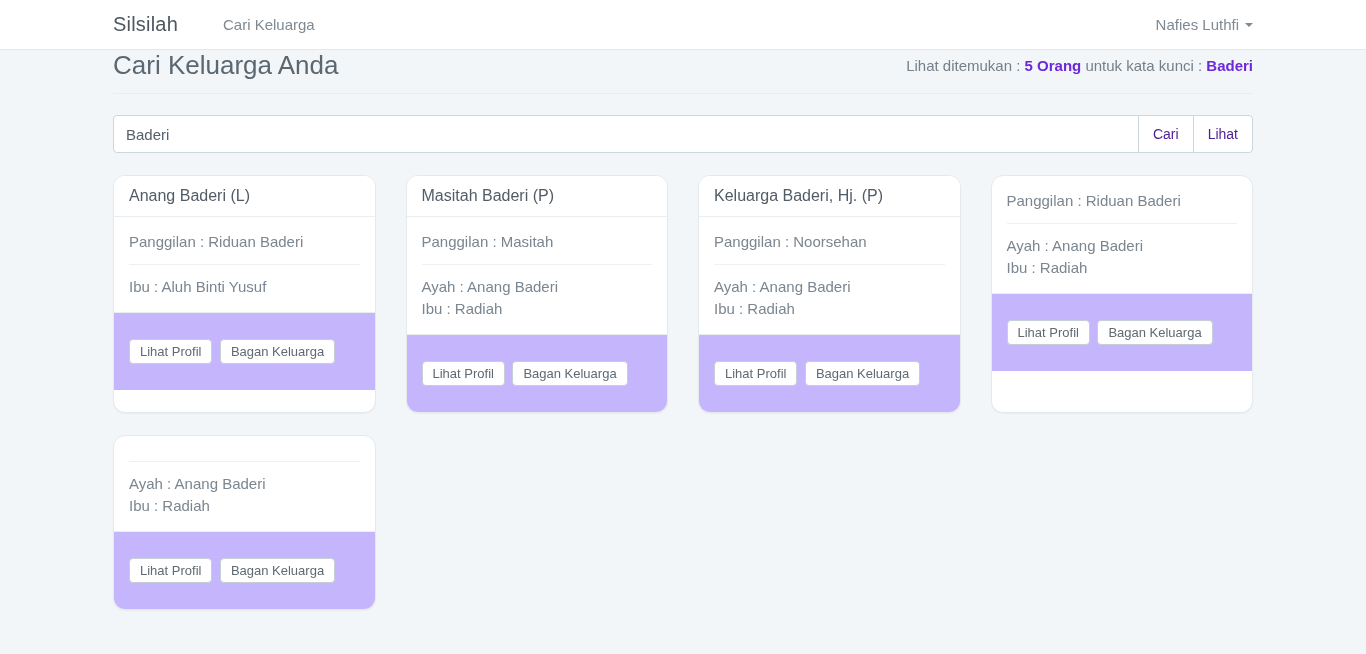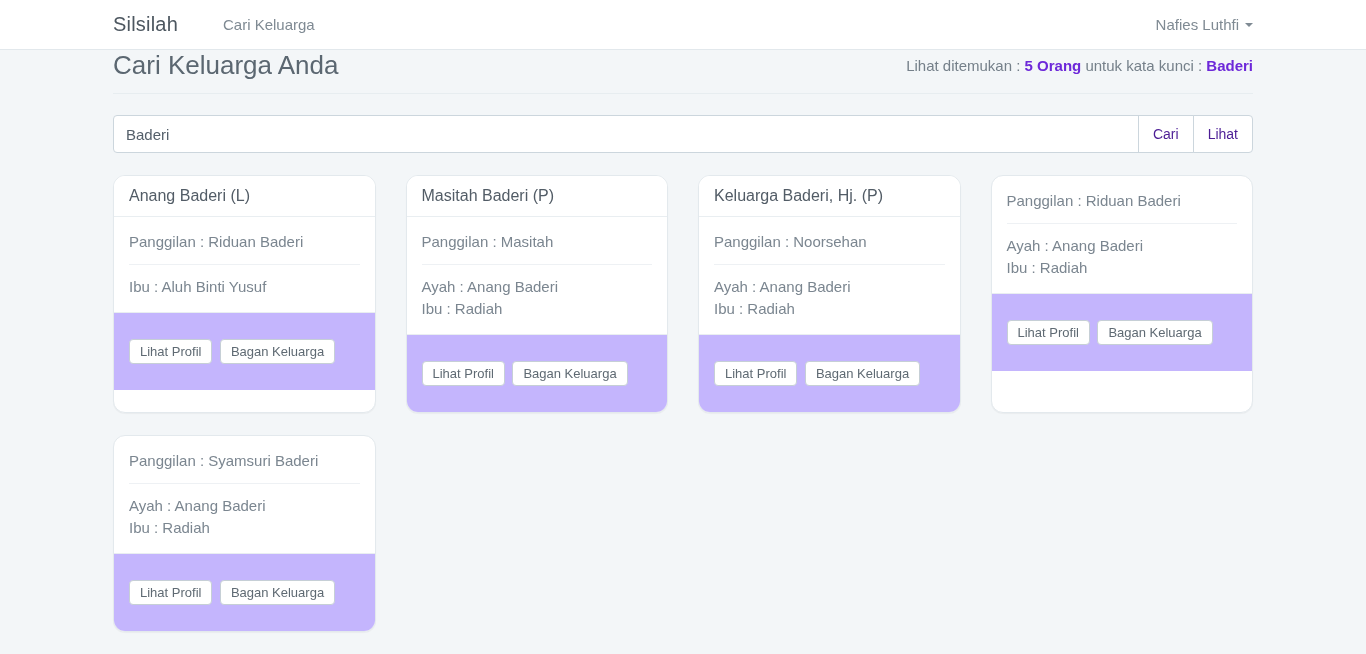--- a/index.html
+++ b/index.html
@@ -226,21 +226,20 @@
       <p>Ibu : Radiah</p>
     </div>
     <div class="panel-footer">
       <button class="card-btn">Lihat Profil</button>
       <button class="card-btn">Bagan Keluarga</button>
     </div>
   </div>
 
   <div class="panel">
     <div class="panel-body">
-      <p>Panggilan : Syamsuri Baderi</p>
       <hr>
       <p>Ayah : Anang Baderi</p>
       <p>Ibu : Radiah</p>
     </div>
     <div class="panel-footer">
       <button class="card-btn">Lihat Profil</button>
       <button class="card-btn">Bagan Keluarga</button>
     </div>
   </div>
 </div>

